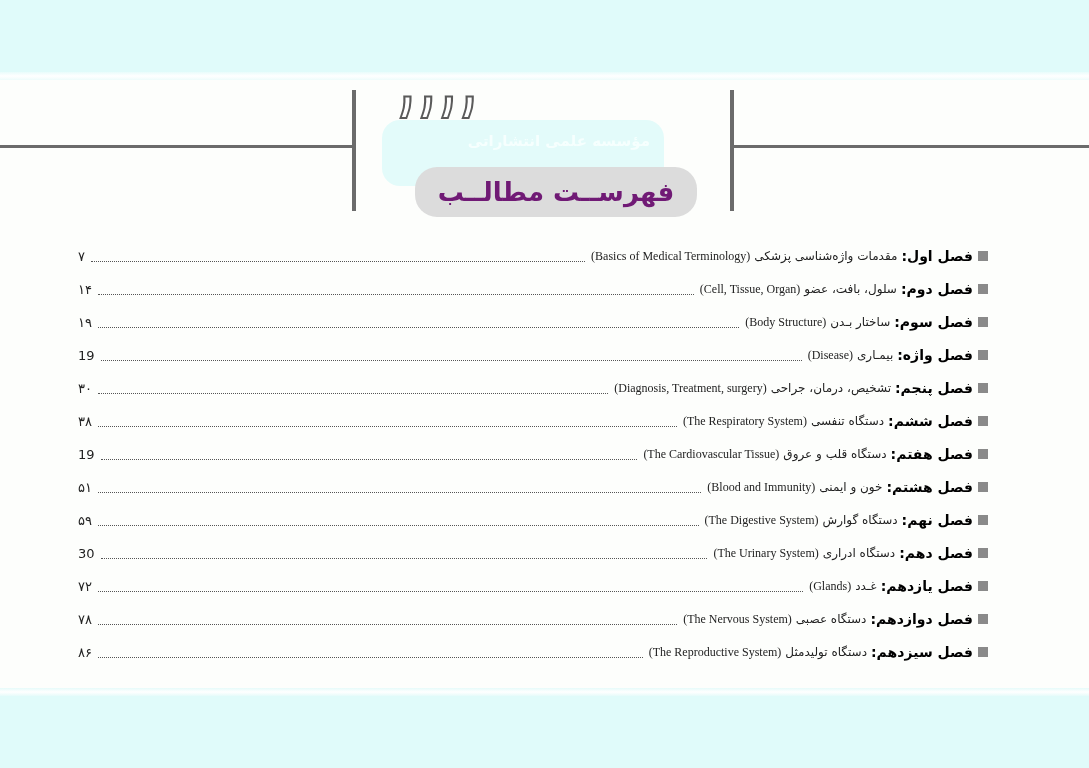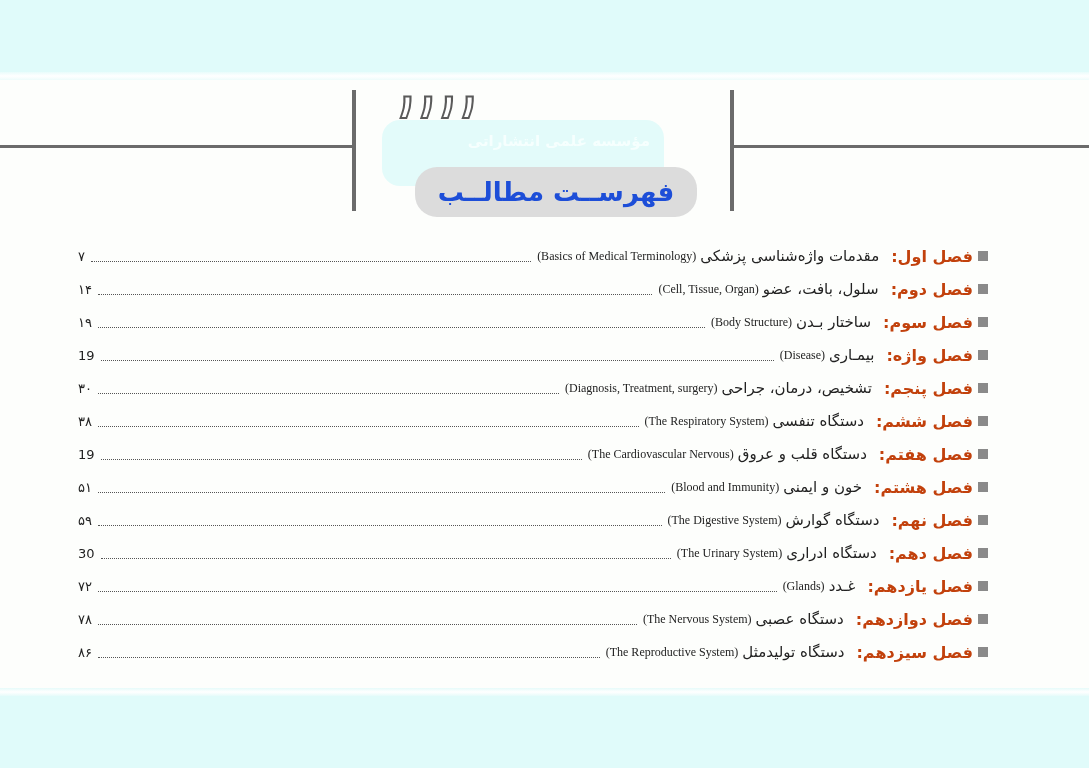--- a/index.html
+++ b/index.html
@@ -43,40 +43,40 @@
       color:#ffffff; -webkit-text-stroke:2px #5a5a5a; letter-spacing:-4px;
       transform:skewX(-20deg);
     }
     .title-pill {
       position:absolute; left:415px; top:167px; width:282px; height:50px;
       border-radius:22px; background:#dcdcdc;
       display:flex; align-items:center; justify-content:center;
     }
     .title-text {
       direction:rtl; font-family:"DejaVu Sans", sans-serif;
-      font-size:26px; font-weight:bold; color:#1d4ed8;
+      font-size:26px; font-weight:bold; color:#701a75;
       letter-spacing:1px;
     }
 
     .toc { position:absolute; left:78px; top:243px; width:910px; }
     .row {
       position:absolute; left:0; width:910px; height:26px;
       display:flex; direction:rtl; align-items:center;
       font-size:15px; color:#222;
     }
     .bullet {
       width:10px; height:10px; background:#8a8a8a; margin-left:5px; flex:0 0 auto;
     }
     .label {
-      font-family:"DejaVu Sans", sans-serif; font-weight:bold; font-size:16px;
-      white-space:nowrap; color:#c2410c;
+      font-family:"DejaVu Sans", sans-serif; font-weight:bold; font-size:14px;
+      white-space:nowrap; color:#000000;
     }
     .persian {
-      font-family:"DejaVu Sans", sans-serif; font-size:15px;
-      white-space:nowrap; margin-right:12px; color:#222;
+      font-family:"DejaVu Sans", sans-serif; font-size:12px;
+      white-space:nowrap; margin-right:4px; color:#222;
     }
     .english {
       font-family:"Liberation Serif", serif; font-size:12px;
       white-space:nowrap; margin-right:4px; direction:ltr; unicode-bidi:embed; color:#222;
     }
     .leader {
       flex:1 1 auto; border-bottom:1px dotted #555; height:0; margin:0 6px;
       align-self:flex-end; margin-bottom:7px;
     }
     .page {
@@ -149,21 +149,21 @@
     <span class="label">فصل ششم:</span>
     <span class="persian">دستگاه تنفسی</span>
     <span class="english">(The Respiratory System)</span>
     <span class="leader"></span>
     <span class="page">۳۸</span>
   </div>
   <div class="row" style="top:198px">
     <span class="bullet"></span>
     <span class="label">فصل هفتم:</span>
     <span class="persian">دستگاه قلب و عروق</span>
-    <span class="english">(The Cardiovascular Nervous)</span>
+    <span class="english">(The Cardiovascular Tissue)</span>
     <span class="leader"></span>
     <span class="page">19</span>
   </div>
   <div class="row" style="top:231px">
     <span class="bullet"></span>
     <span class="label">فصل هشتم:</span>
     <span class="persian">خون و ایمنی</span>
     <span class="english">(Blood and Immunity)</span>
     <span class="leader"></span>
     <span class="page">۵۱</span>

